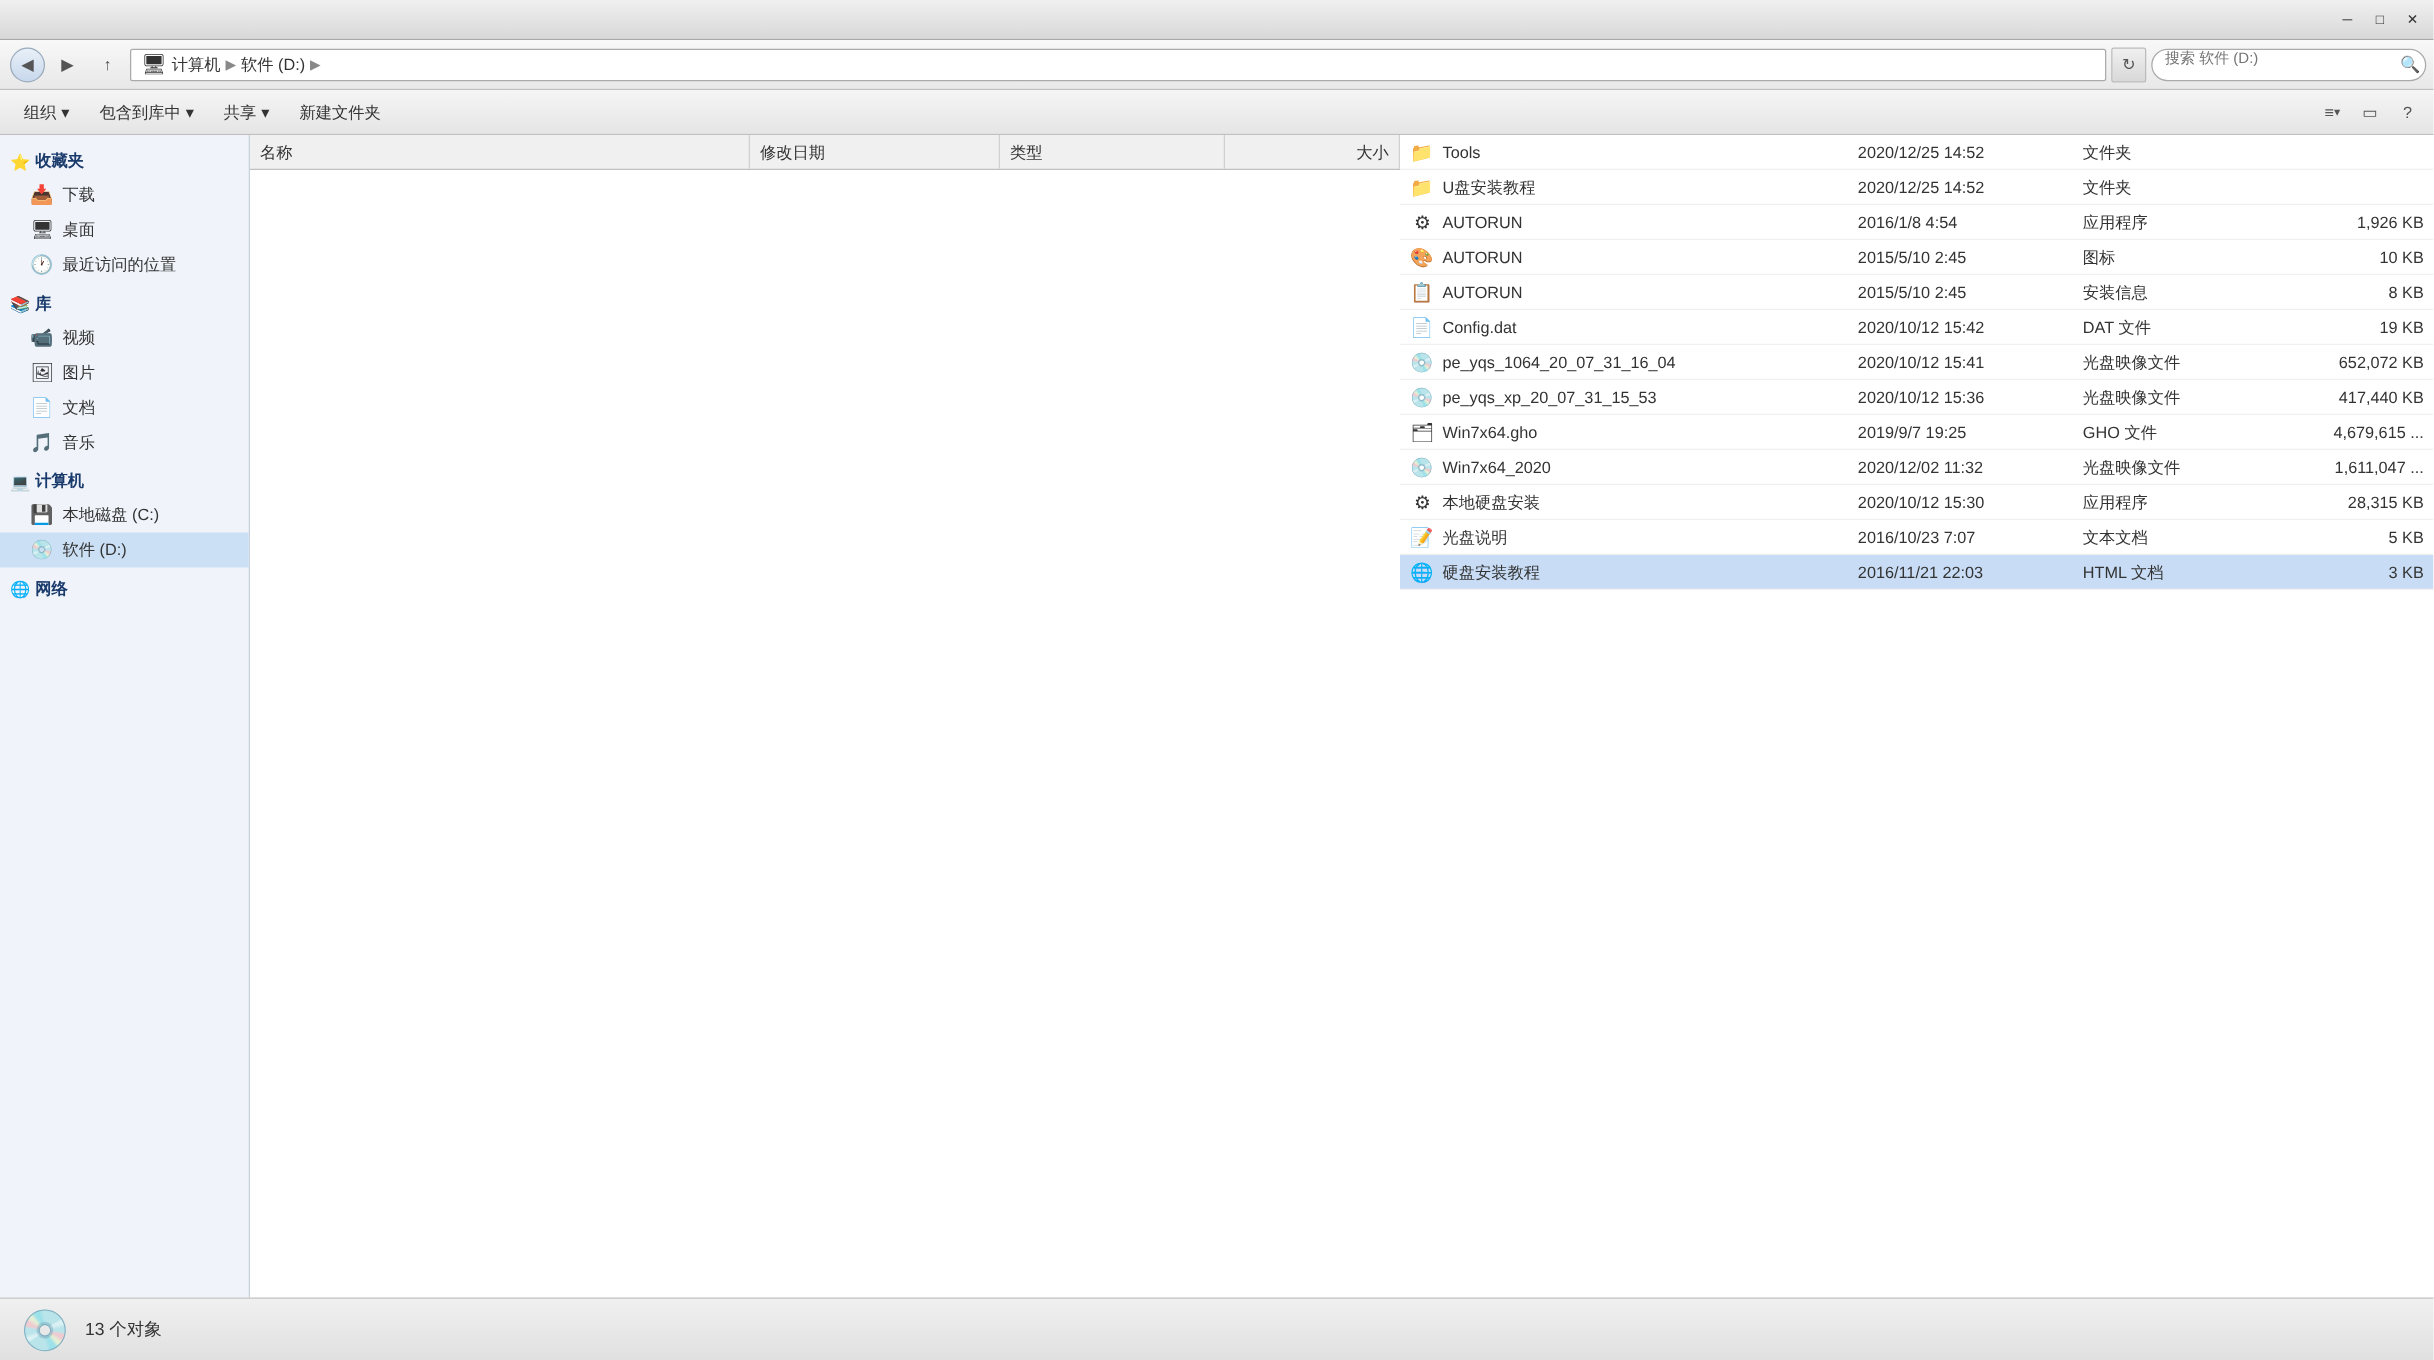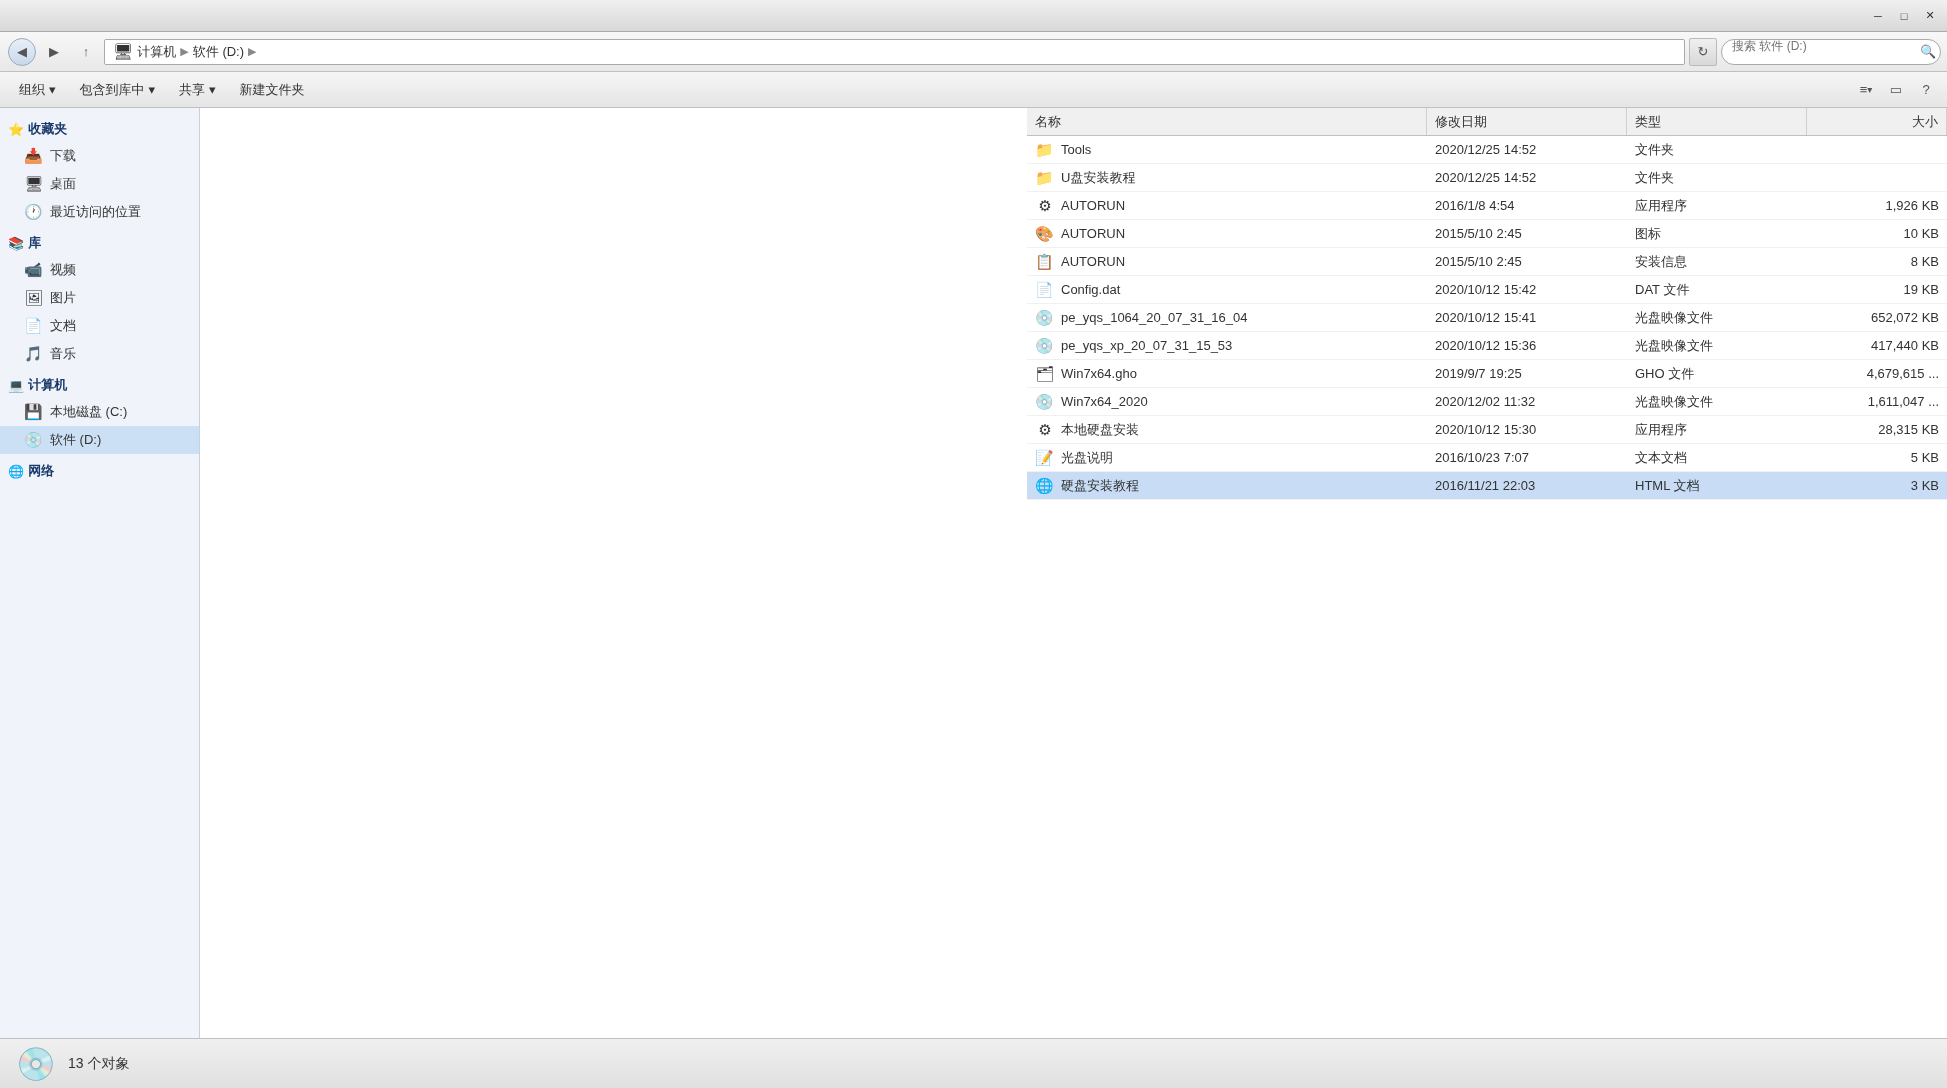--- a/index.html
+++ b/index.html
@@ -198,24 +198,23 @@
       align-items: center;
       justify-content: center;
       font-size: 15px;
       flex-shrink: 0;
     }
 
     
     .file-area {
       flex: 1;
       display: flex;
-      flex-direction: column;
+      flex-direction: row;
       overflow: hidden;
       background: #fff;
-      align-items: flex-end;
     }
 
     
     .col-headers {
       display: flex;
       align-items: center;
       height: 28px;
       background: #f0f0f0;
       border-bottom: 1px solid #c0c0c0;
       padding: 0;

